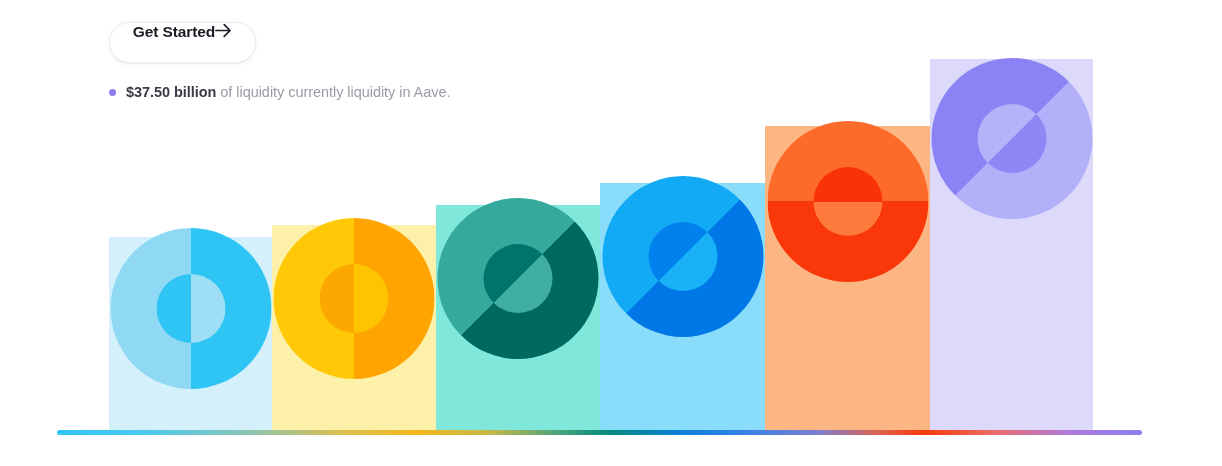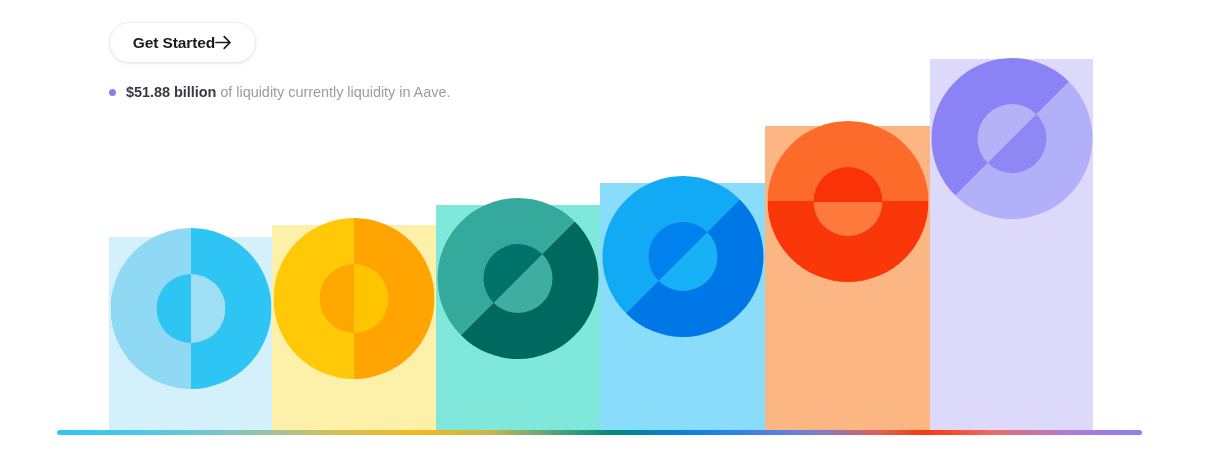--- a/index.html
+++ b/index.html
@@ -18,24 +18,24 @@
   
   .cta-btn {
     position: absolute;
     left: 109px; top: 22px;
     width: 147px; height: 41px;
     border-radius: 21px;
     background: #ffffff;
     border: 1px solid #ececf0;
     box-shadow: 0 1px 2px rgba(16,18,35,0.06), 0 1px 6px rgba(16,18,35,0.04);
     display: flex;
-    align-items: center;
+    align-items: flex-start;
     justify-content: center;
     cursor: pointer;
-    padding: 16px 18px;
+    padding: 0 18px;
   }
   .cta-label {
     font-size: 15.5px;
     font-weight: 600;
     color: #1b1b25;
     letter-spacing: -0.1px;
     white-space: nowrap;
   }
   .cta-arrow {
     display: inline-flex;
@@ -138,21 +138,21 @@
   <span class="cta-label">Get Started</span>
   <span class="cta-arrow">
     <svg width="17" height="15" viewBox="0 0 17 15" fill="none" aria-hidden="true">
       <path d="M1 7.5H15M15 7.5L9.2 1.7M15 7.5L9.2 13.3" stroke="currentColor" stroke-width="1.7" stroke-linecap="round" stroke-linejoin="round"></path>
     </svg>
   </span>
 </div>
 
 <div class="caption">
   <span class="caption-dot"></span>
-  <span class="caption-text"><b>$51.88 billion</b><span> of liquidity currently liquidity in Aave.</span></span>
+  <span class="caption-text"><b>$37.50 billion</b><span> of liquidity currently liquidity in Aave.</span></span>
 </div>
 
 <div class="chart" id="chart">
     <div class="col" style="left: 109px; width: 163px; height: 204px;">
       <div class="bar" style="height: 195px; background: rgb(212, 241, 251);"></div>
       <div class="donut-wrap" style="width: 161px; height: 161px; bottom: 43px;">
         <div class="donut" style="width: 161px; height: 161px; transform: rotate(0deg);">
           <div class="half" style="background: linear-gradient(90deg, rgb(143, 217, 244) 0px, rgb(143, 217, 244) 50%, rgb(46, 197, 244) 50%, rgb(46, 197, 244) 100%);"></div>
           <div class="inner" style="width: 69px; height: 69px; left: 46px; top: 46px;">
             <div class="half" style="background: linear-gradient(90deg, rgb(46, 197, 244) 0px, rgb(46, 197, 244) 50%, rgb(159, 223, 245) 50%, rgb(159, 223, 245) 100%);"></div>

